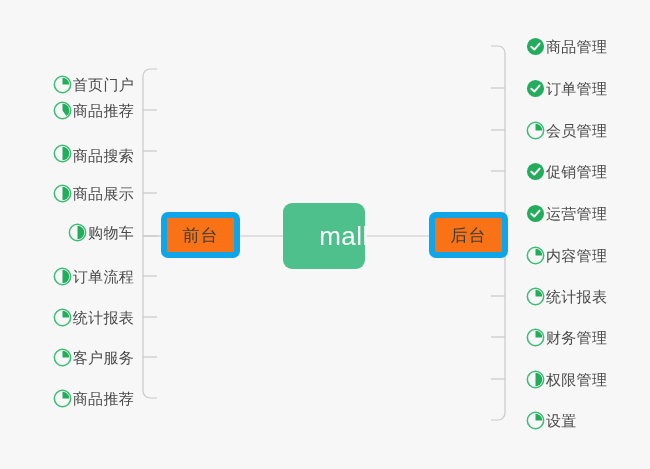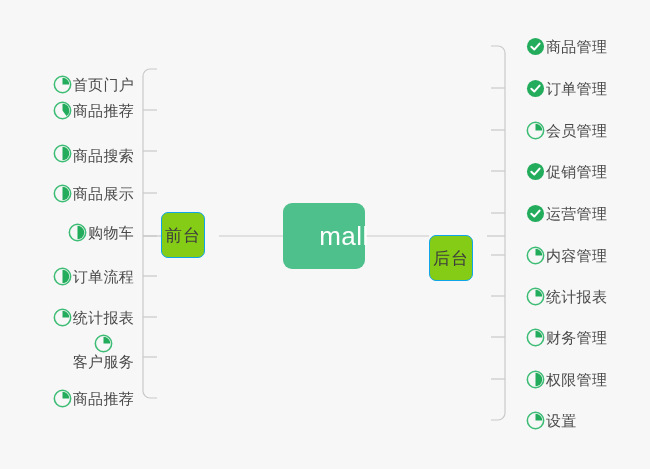--- a/index.html
+++ b/index.html
@@ -92,31 +92,31 @@
   
   .node {
     position: absolute;
     display: flex;
     align-items: center;
     justify-content: center;
     box-sizing: border-box;
     white-space: nowrap;
   }
   .node-branch {
-    width: 44px;
+    width: 79px;
     height: 46px;
-    background: #84cc16;
-    border: 1px solid #0ea5e9;
+    background: #f97316;
+    border: 6px solid #0ea5e9;
     border-radius: 7px;
     font-size: 17px;
     color: #3d3d3d;
     letter-spacing: 1px;
   }
   .node-branch-left  { left: 161px; top: 212px; }
-  .node-branch-right { left: 429px; top: 212px; margin-top: 23px; }
+  .node-branch-right { left: 429px; top: 212px; }
 
   .node-root {
     left: 283px;
     top: 203px;
     width: 82px;
     height: 66px;
     background: #4ec08b;
     border-radius: 9px;
     font-size: 26px;
     color: #ffffff;
@@ -202,21 +202,21 @@
         </svg>
         <span class="leaf-label">订单流程</span>
       </div>
       <div class="leaf leaf-left" style="top: 305px;">
         <svg class="icon" viewBox="0 0 20 20">
           <circle cx="10" cy="10" r="8.6" class="icon-ring"></circle>
           <path d="M 10 10 L 10 2.9000000000000004 A 7.1 7.1 0 0 1 17.1 10 Z" class="icon-wedge"></path>
         </svg>
         <span class="leaf-label">统计报表</span>
       </div>
-      <div class="leaf leaf-left" style="top: 345px; flex-direction: column;">
+      <div class="leaf leaf-left" style="top: 345px;">
         <svg class="icon" viewBox="0 0 20 20">
           <circle cx="10" cy="10" r="8.6" class="icon-ring"></circle>
           <path d="M 10 10 L 10 2.9000000000000004 A 7.1 7.1 0 0 1 17.1 10 Z" class="icon-wedge"></path>
         </svg>
         <span class="leaf-label">客户服务</span>
       </div>
       <div class="leaf leaf-left" style="top: 386px;">
         <svg class="icon" viewBox="0 0 20 20">
           <circle cx="10" cy="10" r="8.6" class="icon-ring"></circle>
           <path d="M 10 10 L 10 2.9000000000000004 A 7.1 7.1 0 0 1 17.1 10 Z" class="icon-wedge"></path>

